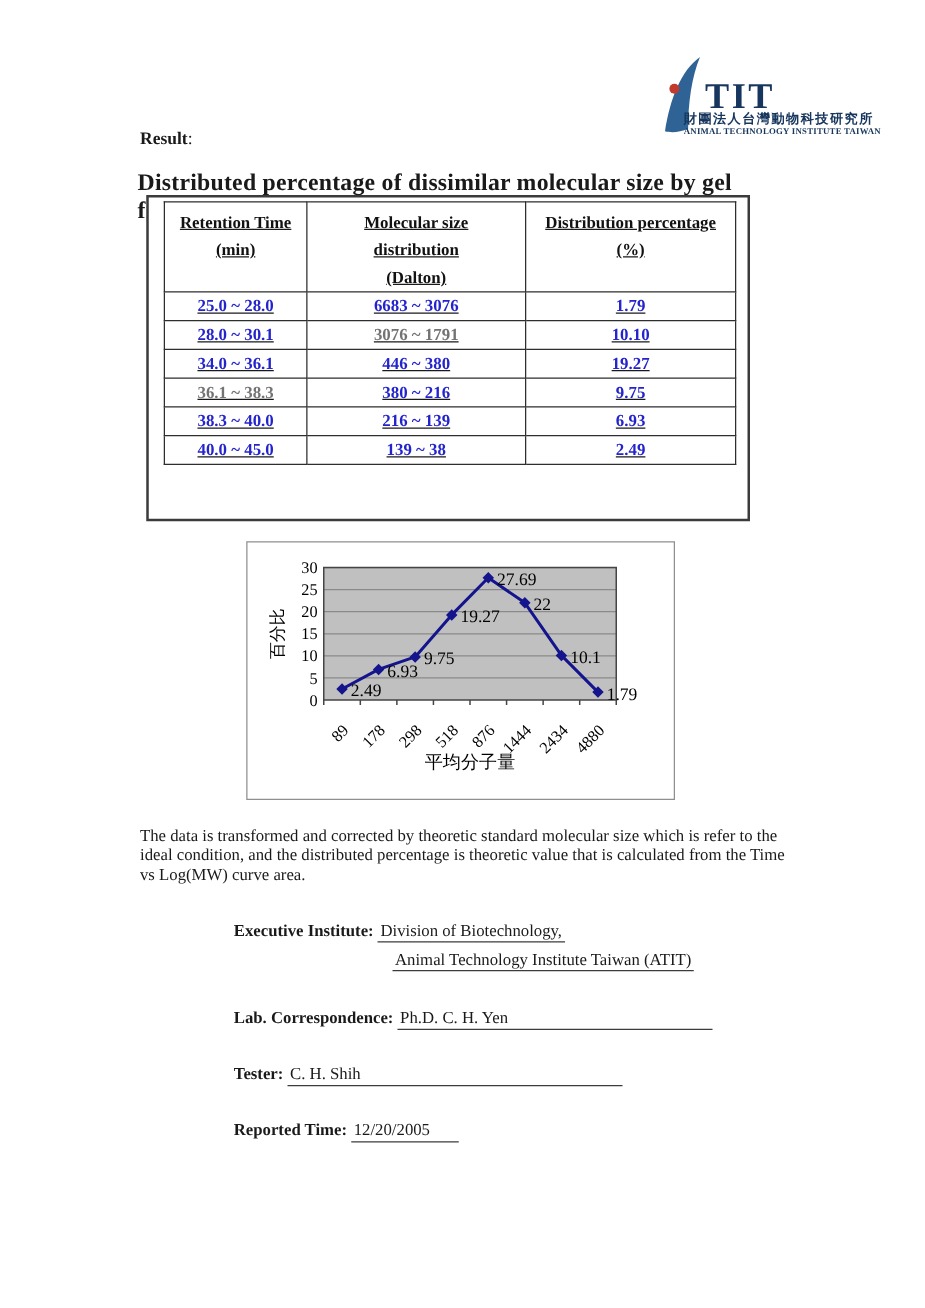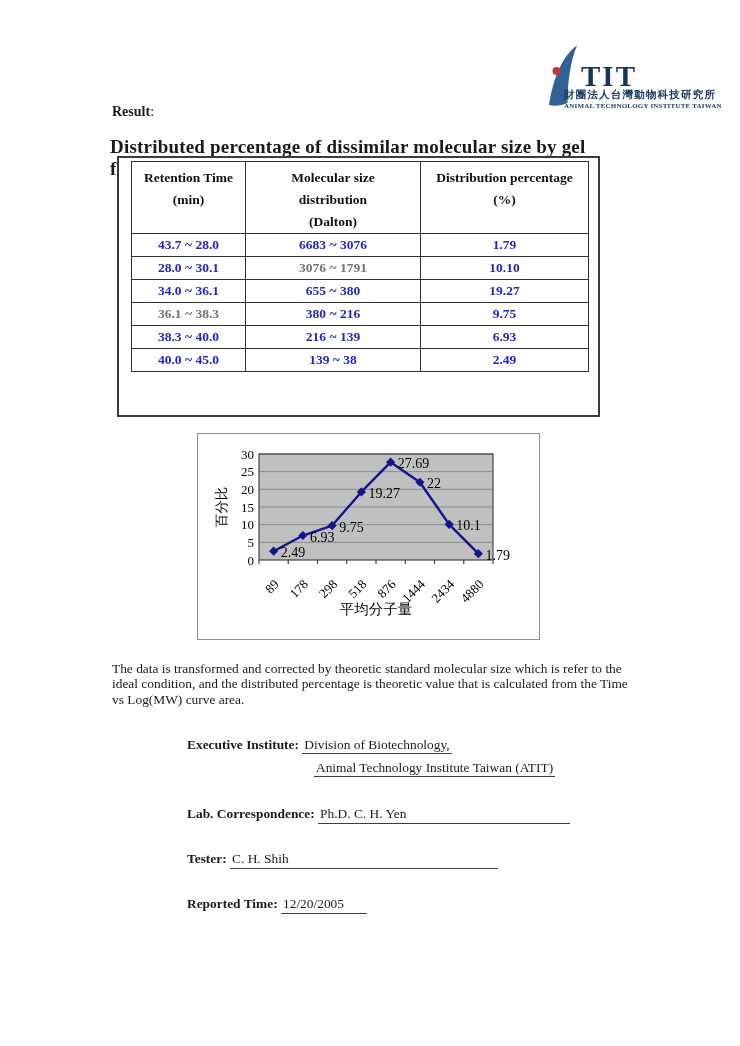--- a/index.html
+++ b/index.html
@@ -4,32 +4,32 @@
 <style>
   * { margin:0; padding:0; box-sizing:border-box; }
   html,body { background:#fff; }
   body {
     position:relative; width:740px; height:1046px; overflow:hidden;
     font-family:"Liberation Serif","DejaVu Serif",serif; color:#1a1a1a;
   }
   .abs { position:absolute; }
 
   
-  .logo { left:540px; top:44px; width:182px; height:66px; }
+  .logo { left:523px; top:44px; width:182px; height:66px; }
 
   
   .result { left:112px; top:104px; font-size:14px; font-weight:bold; }
   .result .colon { font-weight:normal; }
 
   
   .tbl-title { left:110px; top:136px; width:500px; text-align:left;
                font-size:19px; font-weight:bold; letter-spacing:0.2px; }
   .tbl-outer { left:117px; top:156px; width:483px; height:261px;
                border:2px solid #3b3b3b; padding:3px 10px 4px 12px; background:#fff; }
-  table.results { width:100%; border-collapse:collapse; table-layout:fixed; }
+  table.results { width:100%; border-collapse:collapse; table-layout:fixed;text-decoration:underline; }
   table.results th, table.results td { border:1px solid #2e2e2e; text-align:center; }
   table.results th {
     height:66px; vertical-align:top; padding-top:5px;
     font-size:13.5px; font-weight:bold; line-height:22px; color:#111;
   }
   table.results td {
     height:23px; font-size:13.5px; font-weight:bold; line-height:22px;
   }
   col.c1 { width:114px; } col.c2 { width:175px; } col.c3 { width:168px; }
 
@@ -82,32 +82,32 @@
       </colgroup>
     <thead>
         <tr id="tbl-head">
           <th>Retention Time<br>(min)</th>
           <th>Molecular size<br>distribution<br>(Dalton)</th>
           <th>Distribution percentage<br>(%)</th>
         </tr>
       </thead>
     <tbody id="tbl-body">
         <tr>
-          <td style="color: rgb(36, 36, 204);">43.7 ~ 28.0</td>
+          <td style="color: rgb(36, 36, 204);">25.0 ~ 28.0</td>
           <td style="color: rgb(36, 36, 204);">6683 ~ 3076</td>
           <td style="color: rgb(36, 36, 204);">1.79</td>
         </tr>
         <tr>
           <td style="color: rgb(36, 36, 204);">28.0 ~ 30.1</td>
           <td style="color: #737373;">3076 ~ 1791</td>
           <td style="color: rgb(36, 36, 204);">10.10</td>
         </tr>
         <tr>
           <td style="color: rgb(36, 36, 204);">34.0 ~ 36.1</td>
-          <td style="color: rgb(36, 36, 204);">655 ~ 380</td>
+          <td style="color: rgb(36, 36, 204);">446 ~ 380</td>
           <td style="color: rgb(36, 36, 204);">19.27</td>
         </tr>
         <tr>
           <td style="color: #737373;">36.1 ~ 38.3</td>
           <td style="color: rgb(36, 36, 204);">380 ~ 216</td>
           <td style="color: rgb(36, 36, 204);">9.75</td>
         </tr>
         <tr>
           <td style="color: rgb(36, 36, 204);">38.3 ~ 40.0</td>
           <td style="color: rgb(36, 36, 204);">216 ~ 139</td>

